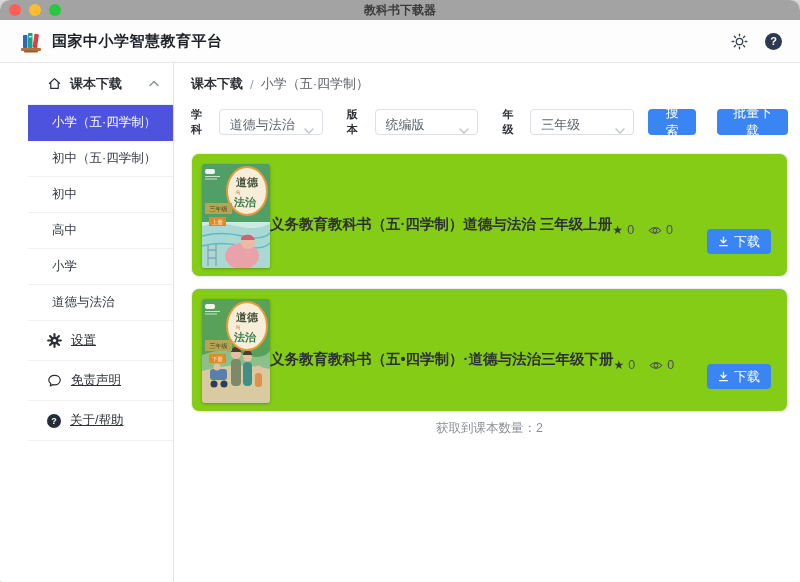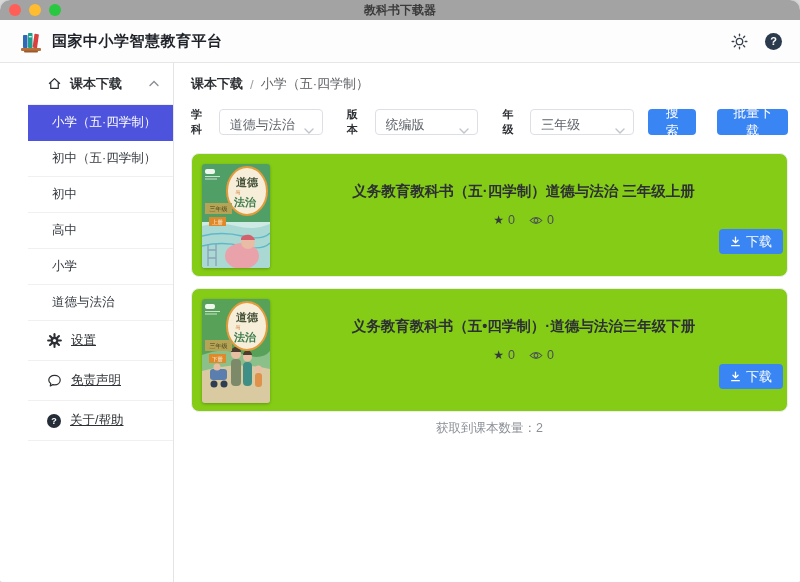--- a/index.html
+++ b/index.html
@@ -44,26 +44,26 @@
   .filter-row { display:flex; align-items:center; margin-bottom:16px; }
   .f-label { font-size:11px; font-weight:bold; color:#2c2f33; margin-right:9px; }
   .select { width:118px; height:26px; border:1px solid #dcdfe6; border-radius:4px; display:flex; align-items:flex-end; padding:0 8px 0 10px; font-size:13px; color:#5f646b; background:#fff; cursor:pointer; margin-right:24px; }
   .select .sval { flex:1; white-space:nowrap; overflow:hidden; }
   .btn { height:26px; border:none; border-radius:4px; background:#3a85f4; color:#fff; font-size:13px; padding:0 13px; cursor:pointer; font-family:Liberation Mono, monospace; display:flex; align-items:center; gap:5px; }
   .btn.search { margin-left:-10px; }
   .btn.batch { margin-left:21px; }
 
   .card { position:relative; background:#84cc16; border:1px solid #ececec; border-radius:8px; height:124px; margin-bottom:11px; display:flex; padding:10px; }
   .cover { width:68px; height:104px; border-radius:3px; overflow:hidden; box-shadow:0 1px 3px rgba(0,0,0,.25); flex:0 0 auto; cursor:pointer; }
-  .card-mid { flex:1; display:flex; flex-direction:column; align-items:center; padding-top:18px; }
+  .card-mid { flex:1; display:flex; flex-direction:row; align-items:center; padding-top:18px; }
   .book-title { font-size:14.5px; font-weight:bold; color:#2c2f33; }
   .stats { margin-top:12px; display:flex; align-items:center; gap:14px; font-size:12.5px; color:#4a4f57; }
   .stat { display:flex; align-items:center; gap:4px; }
   .star-glyph { font-size:12px; color:#33383f; }
-  .dl-btn { position:absolute; right:4px; bottom:22px; height:25px; padding:0 11px; }
+  .dl-btn { position:absolute; right:16px; bottom:22px; height:25px; padding:0 11px; }
 
   .result-count { text-align:center; font-size:12.5px; color:#8b9097; margin-top:-3px; }
 </style>
 </head>
 <body>
 
 <div class="window">
 
   <div class="titlebar">
     <div class="traffic">

